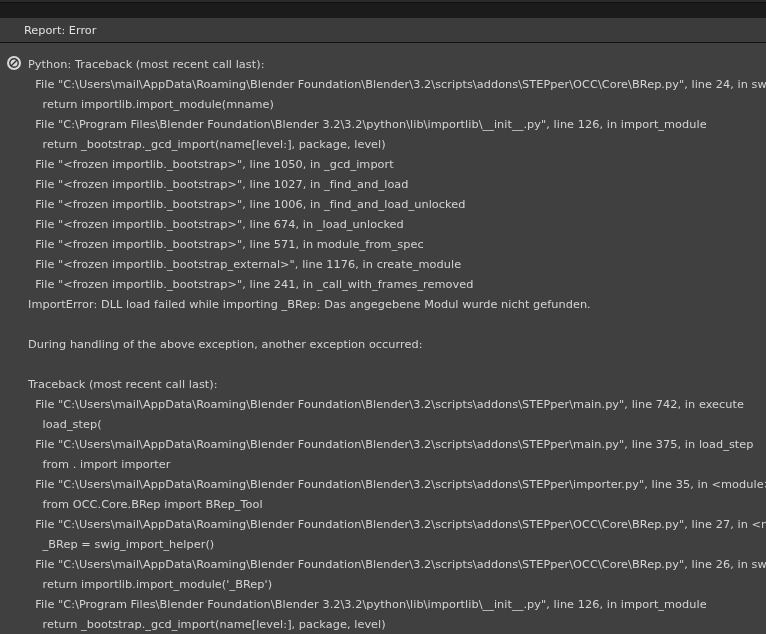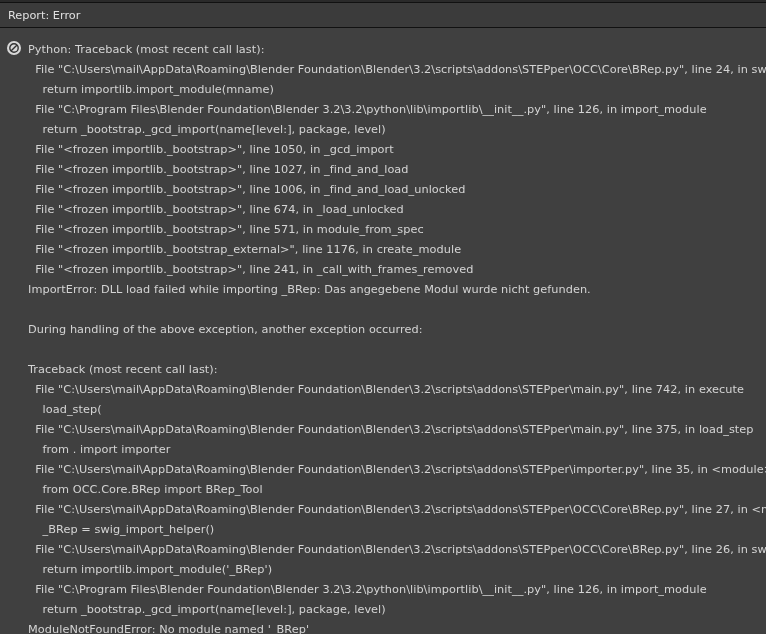--- a/index.html
+++ b/index.html
@@ -13,25 +13,26 @@
     overflow: hidden;
   }
   .topbar {
     height: 3px;
     background: #2a2a2a;
     border-bottom: 1px solid #111;
   }
   .header {
     height: 25px;
     line-height: 25px;
-    padding-left: 8px;
+    padding-left: 24px;
     background: #3b3b3b;
     border-bottom: 1px solid #111;
     font-size: 11.3px;
     color: #e0e0e0;
+    margin-top: 15px;
   }
   .body {
     background: #404040;
     height: calc(100% - 28px);
     padding-top: 12px;
     overflow: hidden;
   }
   .error-row {
     display: flex;
     align-items: flex-start;

